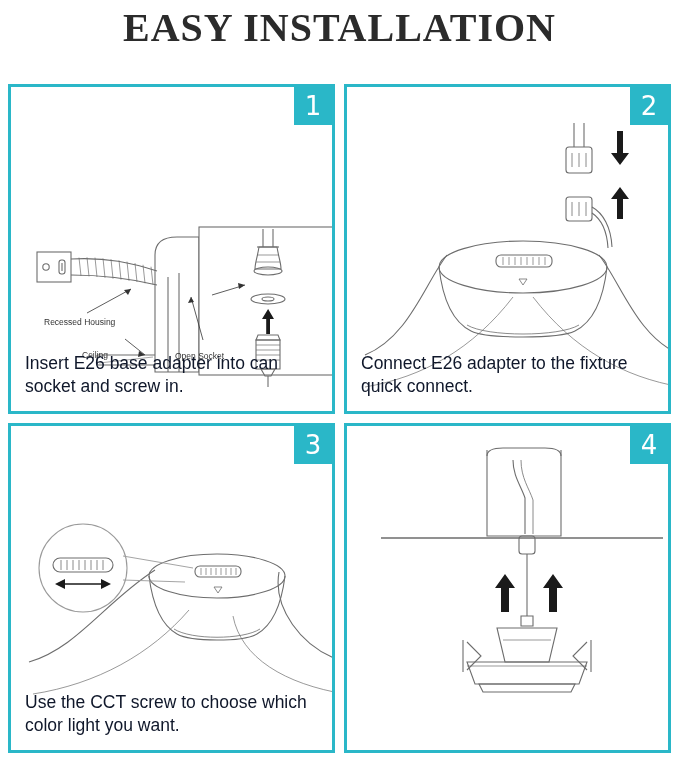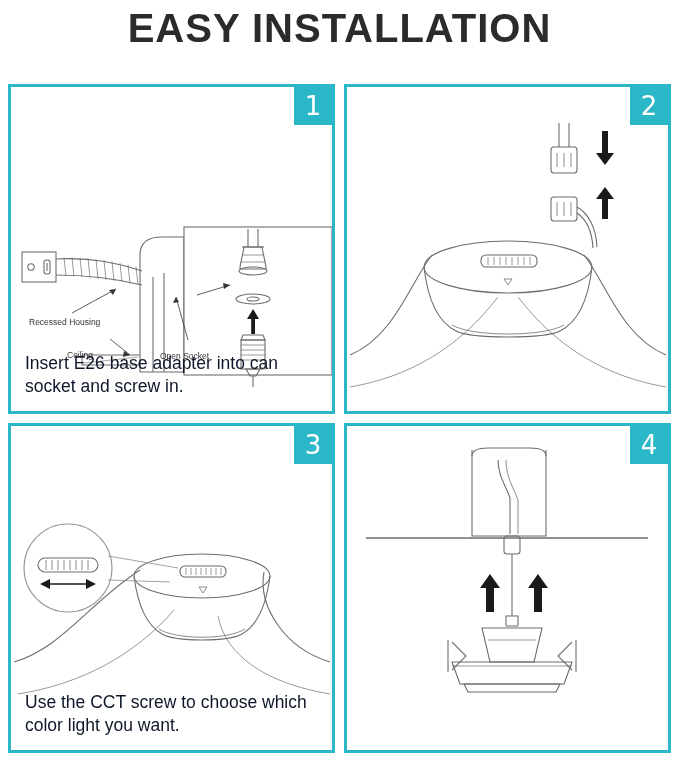--- a/index.html
+++ b/index.html
@@ -14,21 +14,21 @@
     overflow: hidden;
   }
   .page {
     position: relative;
     width: 679px;
     height: 762px;
     background: #ffffff;
   }
   .title {
     text-align: center;
-    font-family: Liberation Sans, sans-serif;
+    font-family: Liberation Serif, serif;
     font-weight: bold;
     font-size: 40px;
     letter-spacing: 1px;
     color: #2b2b2b;
     padding-top: 2px;
     height: 56px;
     line-height: 52px;
     white-space: nowrap;
   }
   .grid {
@@ -73,21 +73,21 @@
     padding: 10px 14px 12px 14px;
     color: #0f172a;
     font-family: Liberation Sans, sans-serif;
     font-size: 17.5px;
     line-height: 1.35;
     box-sizing: border-box;
   }
   .art {
     position: absolute;
     top: 0;
-    left: 1px;
+    left: 16px;
     width: 100%;
     height: 100%;
     border-radius: 26px;
   }
   .art svg { display: block; }
   .lbl {
     font-family: "Liberation Sans", sans-serif;
     font-size: 8.5px;
     fill: #333333;
   }
@@ -231,20 +231,21 @@
             <path d="M318 300 C 260 290 210 262 170 210" stroke-width="0.7"></path>
           </g>
 
           <g fill="#1a1a1a">
             <path d="M254 44 L260 44 L260 66 L266 66 L257 78 L248 66 L254 66 Z"></path>
             <path d="M254 132 L260 132 L260 112 L266 112 L257 100 L248 112 L254 112 Z"></path>
           </g>
         </svg>
       </div>
       <div class="step-badge">2</div>
+      <div class="caption">Connect E26 adapter to the fixture quick connect.</div>
     </div>
 
     <div class="panel">
       <div class="art">
         <svg width="321" height="324" viewBox="0 0 321 324" xmlns="http://www.w3.org/2000/svg">
           <g fill="none" stroke="#6d6d6d" stroke-width="1.1">
 
             <ellipse cx="190" cy="150" rx="68" ry="22"></ellipse>
             <path d="M122 150 C 126 182 136 200 150 208"></path>
             <path d="M258 150 C 254 182 244 200 230 208"></path>

